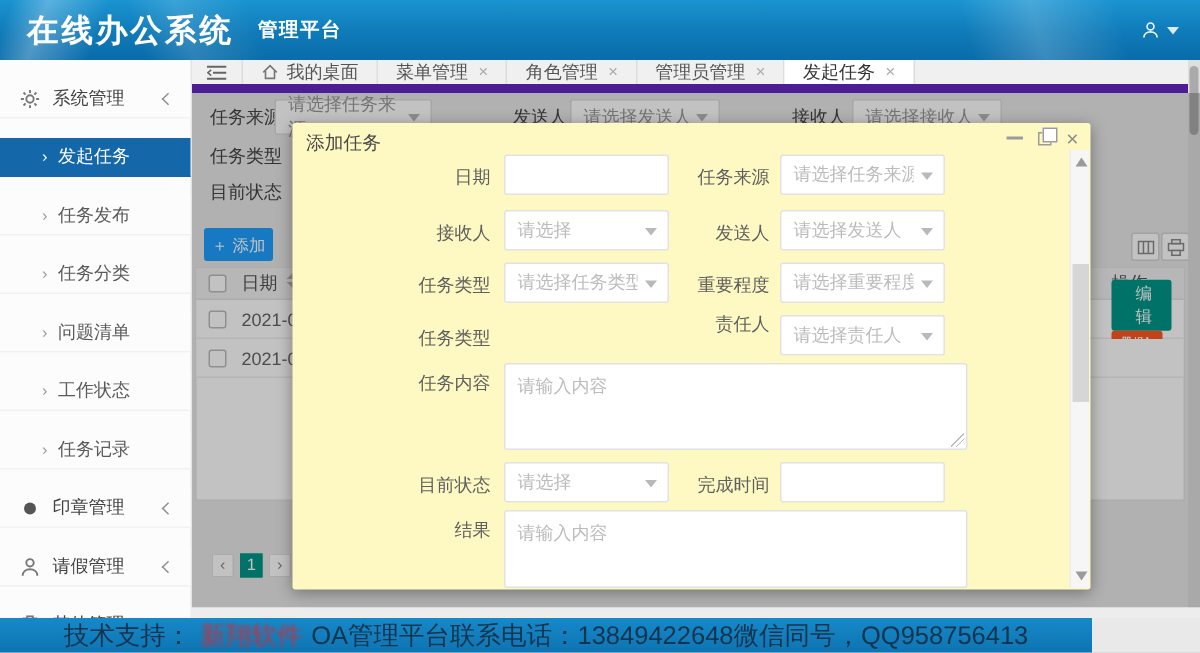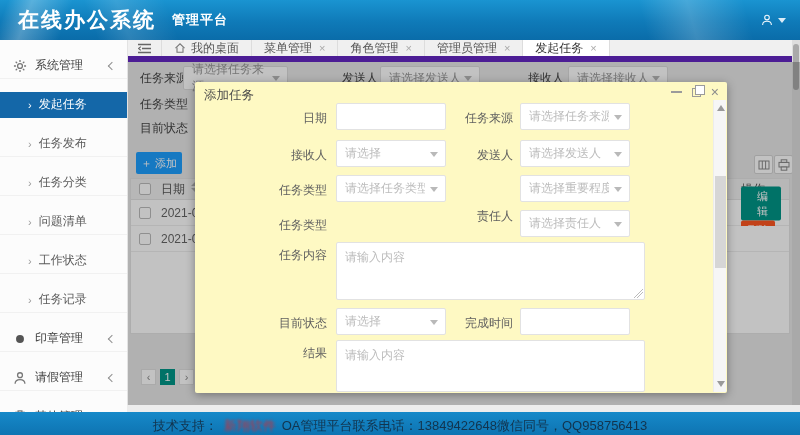--- a/index.html
+++ b/index.html
@@ -108,23 +108,23 @@
   .grip { position:absolute; width:9px; height:9px; pointer-events:none;
     background:linear-gradient(135deg, transparent 45%, #bbb 45%, #bbb 52%, transparent 52%, transparent 65%, #bbb 65%, #bbb 72%, transparent 72%); }
   .m-scroll { position:absolute; left:518px; top:18px; width:13px; height:292px; background:#f6f6f6; border-left:1px solid #ececec; }
   .m-scroll .sb-up, .m-scroll .sb-dn { position:absolute; left:3px; width:0; height:0;
     border-left:4px solid transparent; border-right:4px solid transparent; cursor:pointer; }
   .m-scroll .sb-up { top:5px; border-bottom:6px solid #9a9a9a; }
   .m-scroll .sb-dn { bottom:5px; border-top:6px solid #9a9a9a; }
   .m-scroll .sb-thumb { position:absolute; left:1px; top:76px; width:11px; height:92px; background:#d6d6d6; }
 
   
-  .footer { position:absolute; left:0; top:412px; width:800px; height:23px;
+  .footer { position:absolute; left:0; top:412px; width:728px; height:23px;
     background:linear-gradient(180deg,#1689c9,#0e74b2); z-index:6;
-    display:flex; align-items:flex-end; justify-content:center; color:#12344e; font-size:13px; }
+    display:flex; align-items:flex-start; justify-content:center; color:#12344e; font-size:17px; }
   .footer .brand { color:#c2333f; filter:blur(1px); margin:0 6px; }
 
   svg.sic { display:block; }
 </style>
 </head>
 <body>
 
 <div class="topbar">
   <div class="logo">在线办公系统</div>
   <div class="logo-sub">管理平台</div>
@@ -338,20 +338,21 @@
   <div class="mselect f2" style="top:58px;">
     <span>请选择发送人</span>
     <i class="sel-caret"></i>
   </div>
 
   <div class="m-label c1" style="top:100px;">任务类型</div>
   <div class="mselect f1" style="top:93px;">
     <span>请选择任务类型</span>
     <i class="sel-caret"></i>
   </div>
+  <div class="m-label c2" style="top:100px;">重要程度</div>
   <div class="mselect f2" style="top:93px;">
     <span>请选择重要程度</span>
     <i class="sel-caret"></i>
   </div>
 
   <div class="m-label c1" style="top:135px;">任务类型</div>
   <div class="m-label c2" style="top:126px;">责任人</div>
   <div class="mselect f2" style="top:128px;">
     <span>请选择责任人</span>
     <i class="sel-caret"></i>

